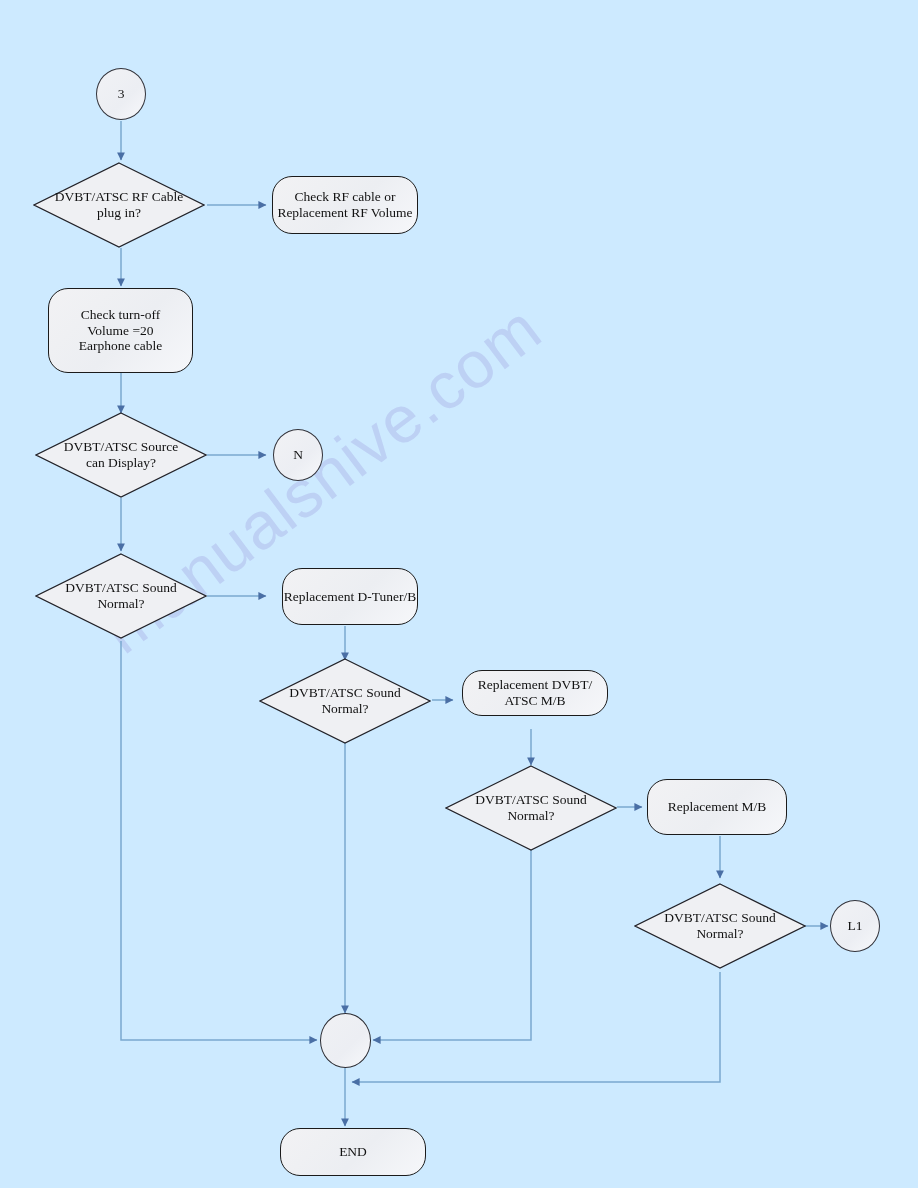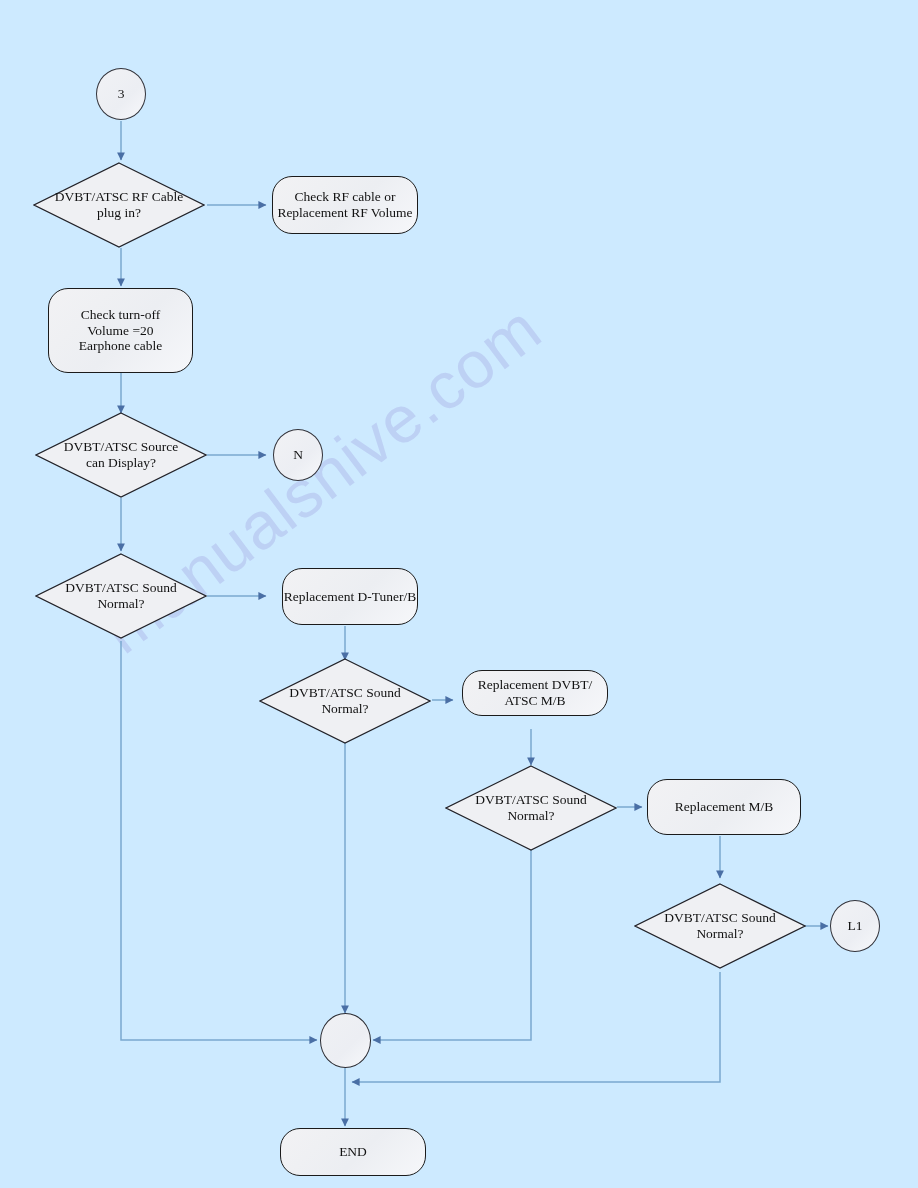--- a/index.html
+++ b/index.html
@@ -254,21 +254,21 @@
       <polygon points="86,1 171,43 86,85 1,43" fill="#eff0f3" stroke="#222228" stroke-width="1.2"></polygon>
     </svg>
     <div class="dlabel">
       <div>
         <div>DVBT/ATSC Sound</div>
         <div>Normal?</div>
       </div>
     </div>
   </div>
 
-  <div class="node proc" style="left:647px; top:779px; width:154px; height:56px;justify-content:center;">
+  <div class="node proc" style="left:647px; top:779px; width:140px; height:56px;justify-content:center;">
     <div>Replacement M/B</div>
   </div>
 
   <div class="decision" style="left:634px; top:883px; width:172px; height:86px;">
     <svg class="dia" viewBox="0 0 172 86" preserveAspectRatio="none">
       <polygon points="86,1 171,43 86,85 1,43" fill="#eff0f3" stroke="#222228" stroke-width="1.2"></polygon>
     </svg>
     <div class="dlabel">
       <div>
         <div>DVBT/ATSC Sound</div>

